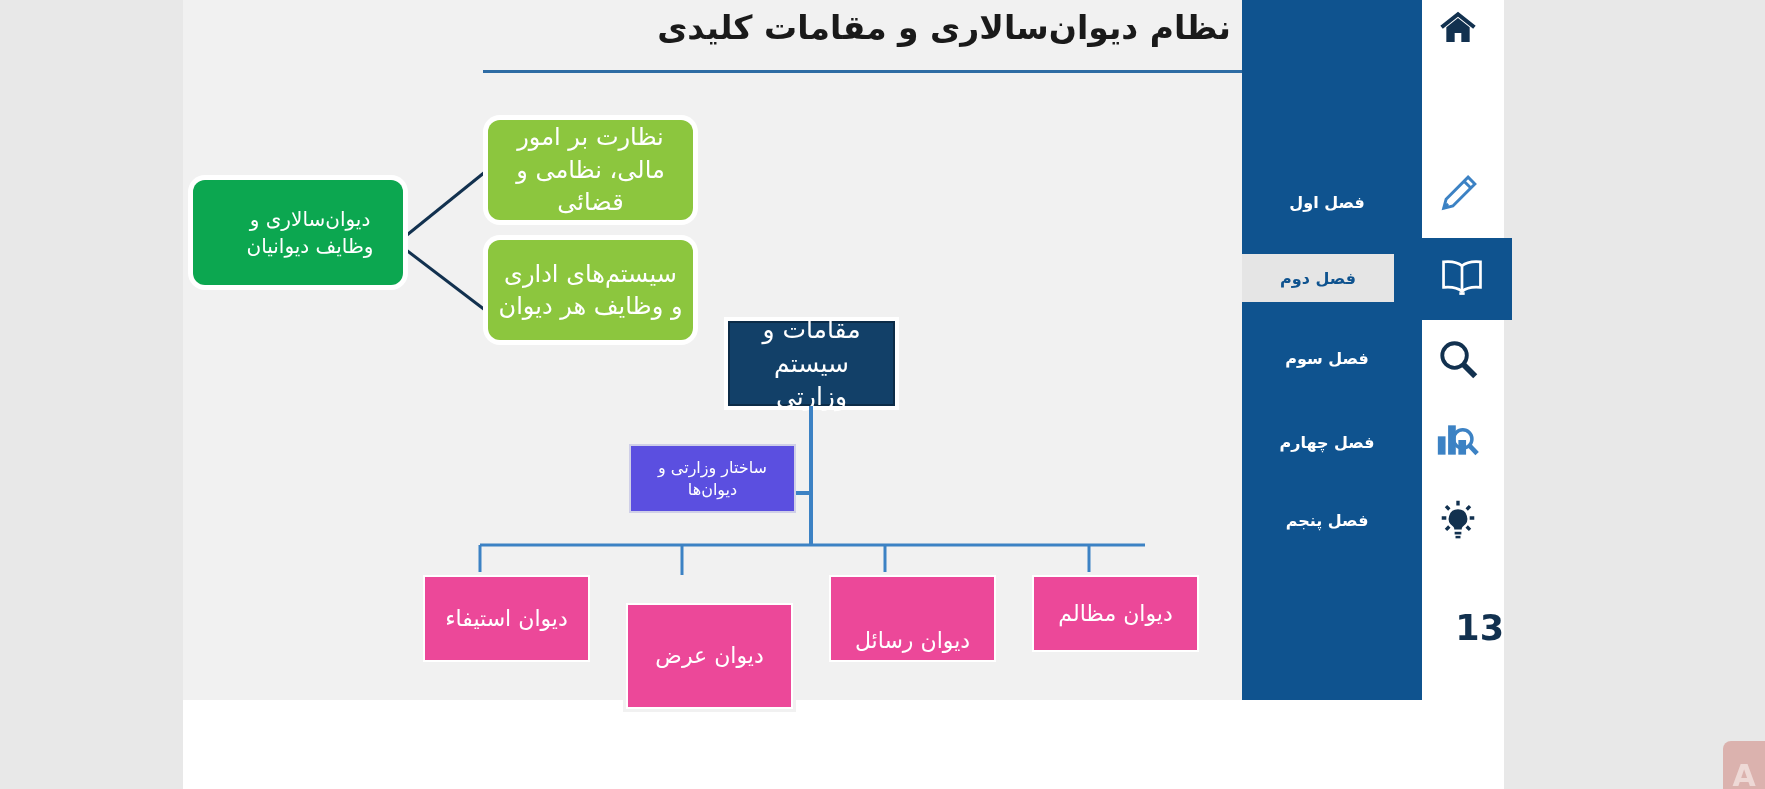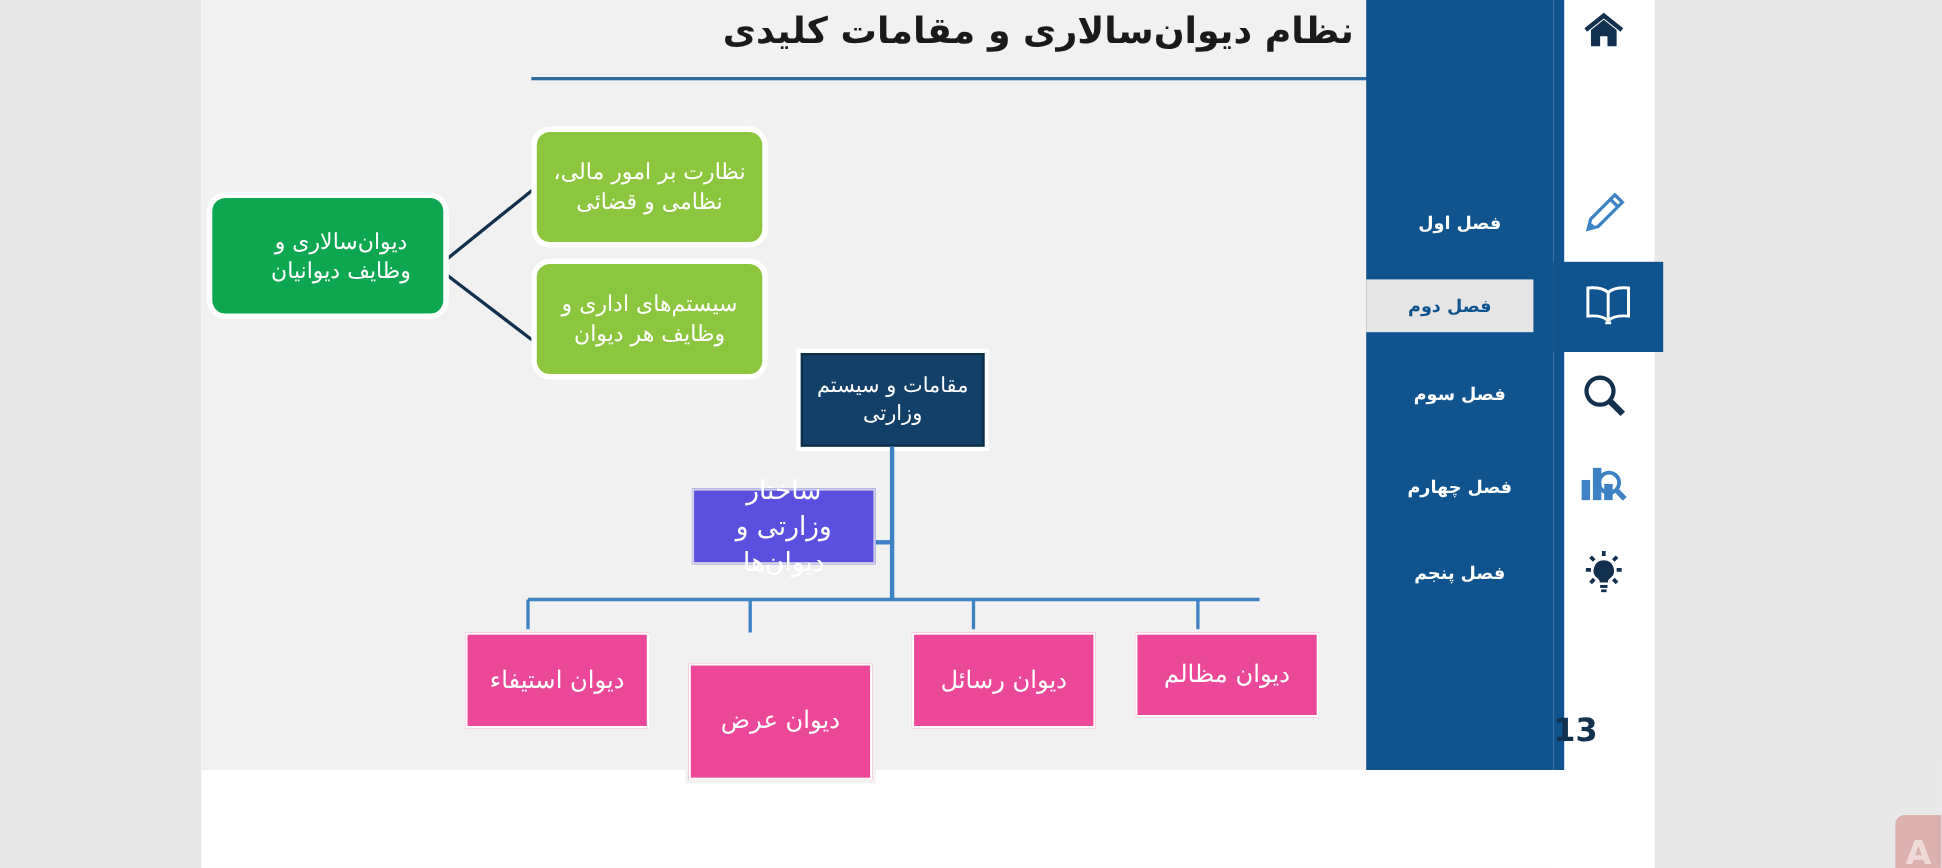--- a/index.html
+++ b/index.html
@@ -79,32 +79,32 @@
     background: #0CA750;
     border-radius: 12px;
     box-shadow: 0 0 0 5px #ffffff;
     font-size: 20px;
     padding-left: 34px;
   }
   .node-lgreen {
     background: #8CC63E;
     border-radius: 12px;
     box-shadow: 0 0 0 5px #ffffff;
-    font-size: 20px;
+    font-size: 24px;
   }
   .node-navy {
     background: #124068;
     border: 2px solid #0c2c48;
     box-shadow: 0 0 0 4px #ffffff;
-    font-size: 19px;
+    font-size: 25px;
   }
   .node-purple {
     background: #5B4FE0;
     border: 2px solid #cfcfe8;
-    font-size: 24px;
+    font-size: 16px;
   }
   .node-blue {
     background: #ec4899;
     border: 2px solid #ffffff;
     box-shadow: 0 0 0 3px #f1f1f1;
     font-size: 22px;
   }
   .conn-svg { position: absolute; left: 0; top: 0; pointer-events: none; }
 
   
@@ -162,25 +162,24 @@
     justify-content: center;
   }
   .rail-btn.active { background: #0F538F; width: 100px; }
   .page-num {
     position: absolute;
     left: 1412px;
     width: 92px;
     height: 50px;
     display: flex;
     align-items: center;
-    justify-content: flex-end;
+    justify-content: flex-start;
     color: #12314f;
-    font-size: 29px;
+    font-size: 35px;
     font-weight: bold;
-    margin-top: 36px;
   }
 
   
   .pdf-chip {
     position: absolute;
     right: 0px;
     bottom: 0px;
     width: 42px;
     height: 48px;
     background: #d9a9a4;
@@ -246,21 +245,21 @@
     </svg>
 
     <div class="node node-purple" style="left:446px; top:444px; width:167px; height:69px;">
       <span>ساختار وزارتی و دیوان‌ها</span>
     </div>
 
     <div class="node node-blue" style="left:849px; top:575px; width:167px; height:77px;">
       <span>دیوان مظالم</span>
     </div>
 
-    <div class="node node-blue" style="left:646px; top:575px; width:167px; height:87px;">
+    <div class="node node-blue" style="left:646px; top:575px; width:167px; height:87px;align-items:flex-end;">
       <span>دیوان رسائل</span>
     </div>
 
     <div class="node node-blue" style="left:443px; top:575px; width:167px; height:106px;margin-top:28px;">
       <span>دیوان عرض</span>
     </div>
 
     <div class="node node-blue" style="left:240px; top:575px; width:167px; height:87px;">
       <span>دیوان استیفاء</span>
     </div>

